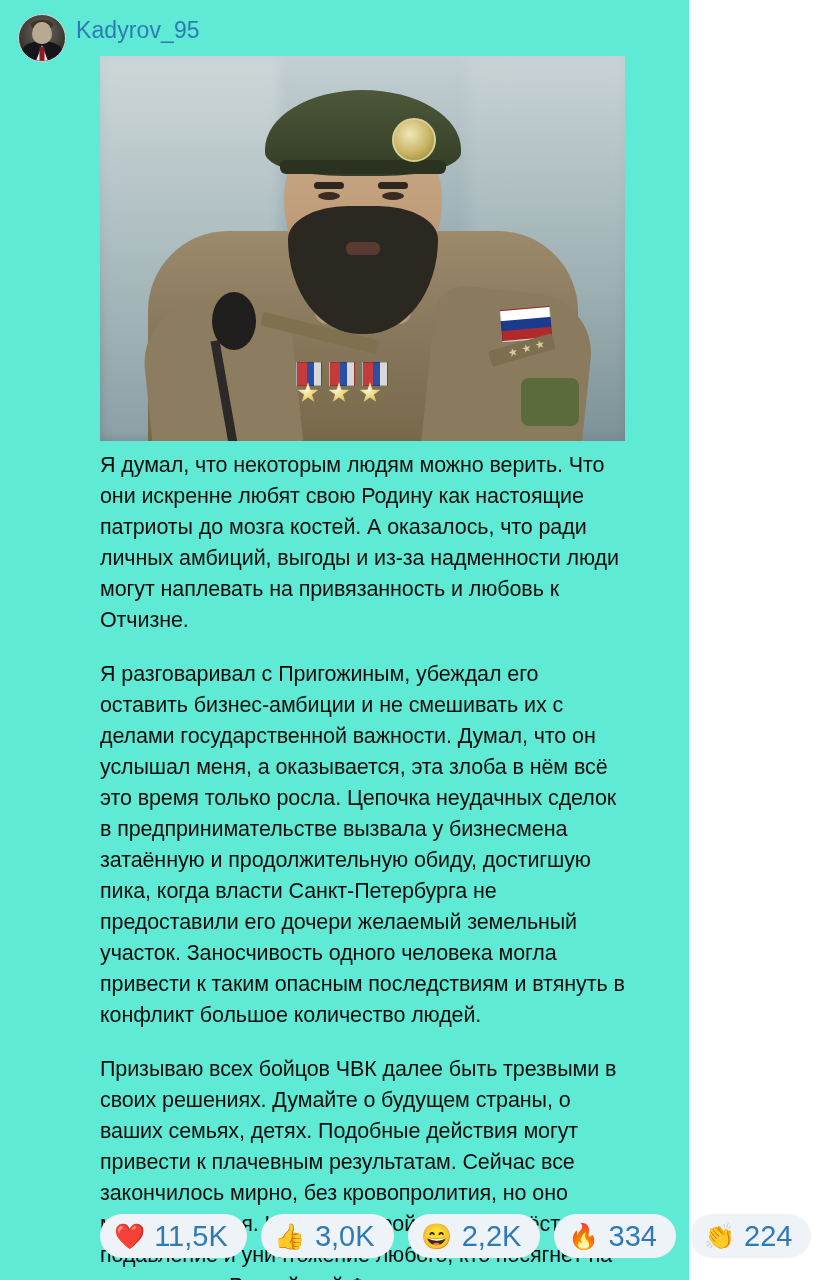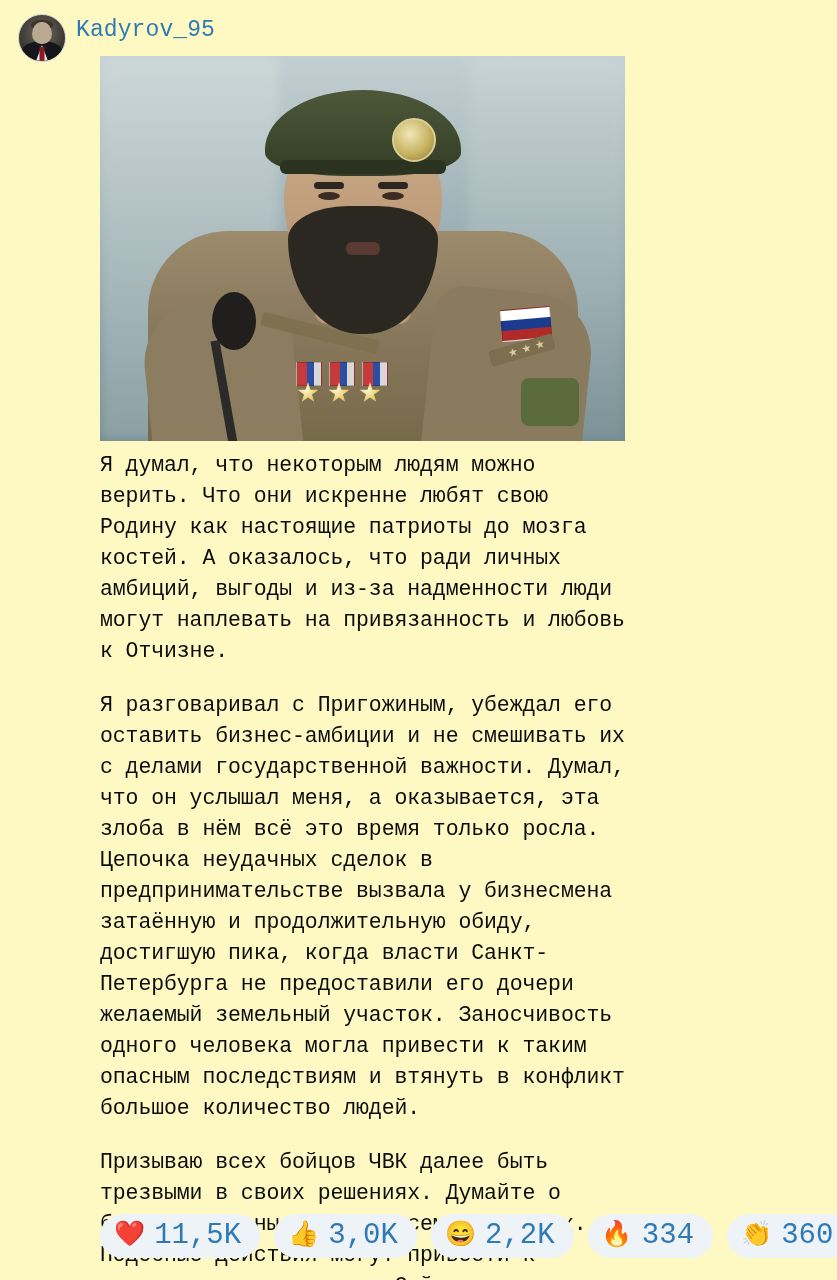--- a/index.html
+++ b/index.html
@@ -9,26 +9,25 @@
   }
   body {
     width: 837px;
     height: 1280px;
     font-family: "Liberation Sans", sans-serif;
     color: #000000;
     overflow: hidden;
   }
   .post {
     position: relative;
-    width: 837px;
+    width: 689px;
     height: 1280px;
-    background: #fef9c3;
+    background: #5eead4;
     box-sizing: border-box;
     padding: 14px 18px 0 18px;
-    font-family: Liberation Mono, monospace;
   }
   .header-row {
     display: flex;
     align-items: flex-start;
     gap: 10px;
     height: 36px;
   }
   .avatar {
     width: 46px;
     height: 46px;
@@ -453,17 +452,17 @@
     <div class="reaction">
       <span class="emoji">😄</span>
       <span class="count">2,2K</span>
     </div>
     <div class="reaction">
       <span class="emoji">🔥</span>
       <span class="count">334</span>
     </div>
     <div class="reaction">
       <span class="emoji">👏</span>
-      <span class="count">360</span>
+      <span class="count">224</span>
     </div>
   </div>
 
 </div>
 
 </body></html>

